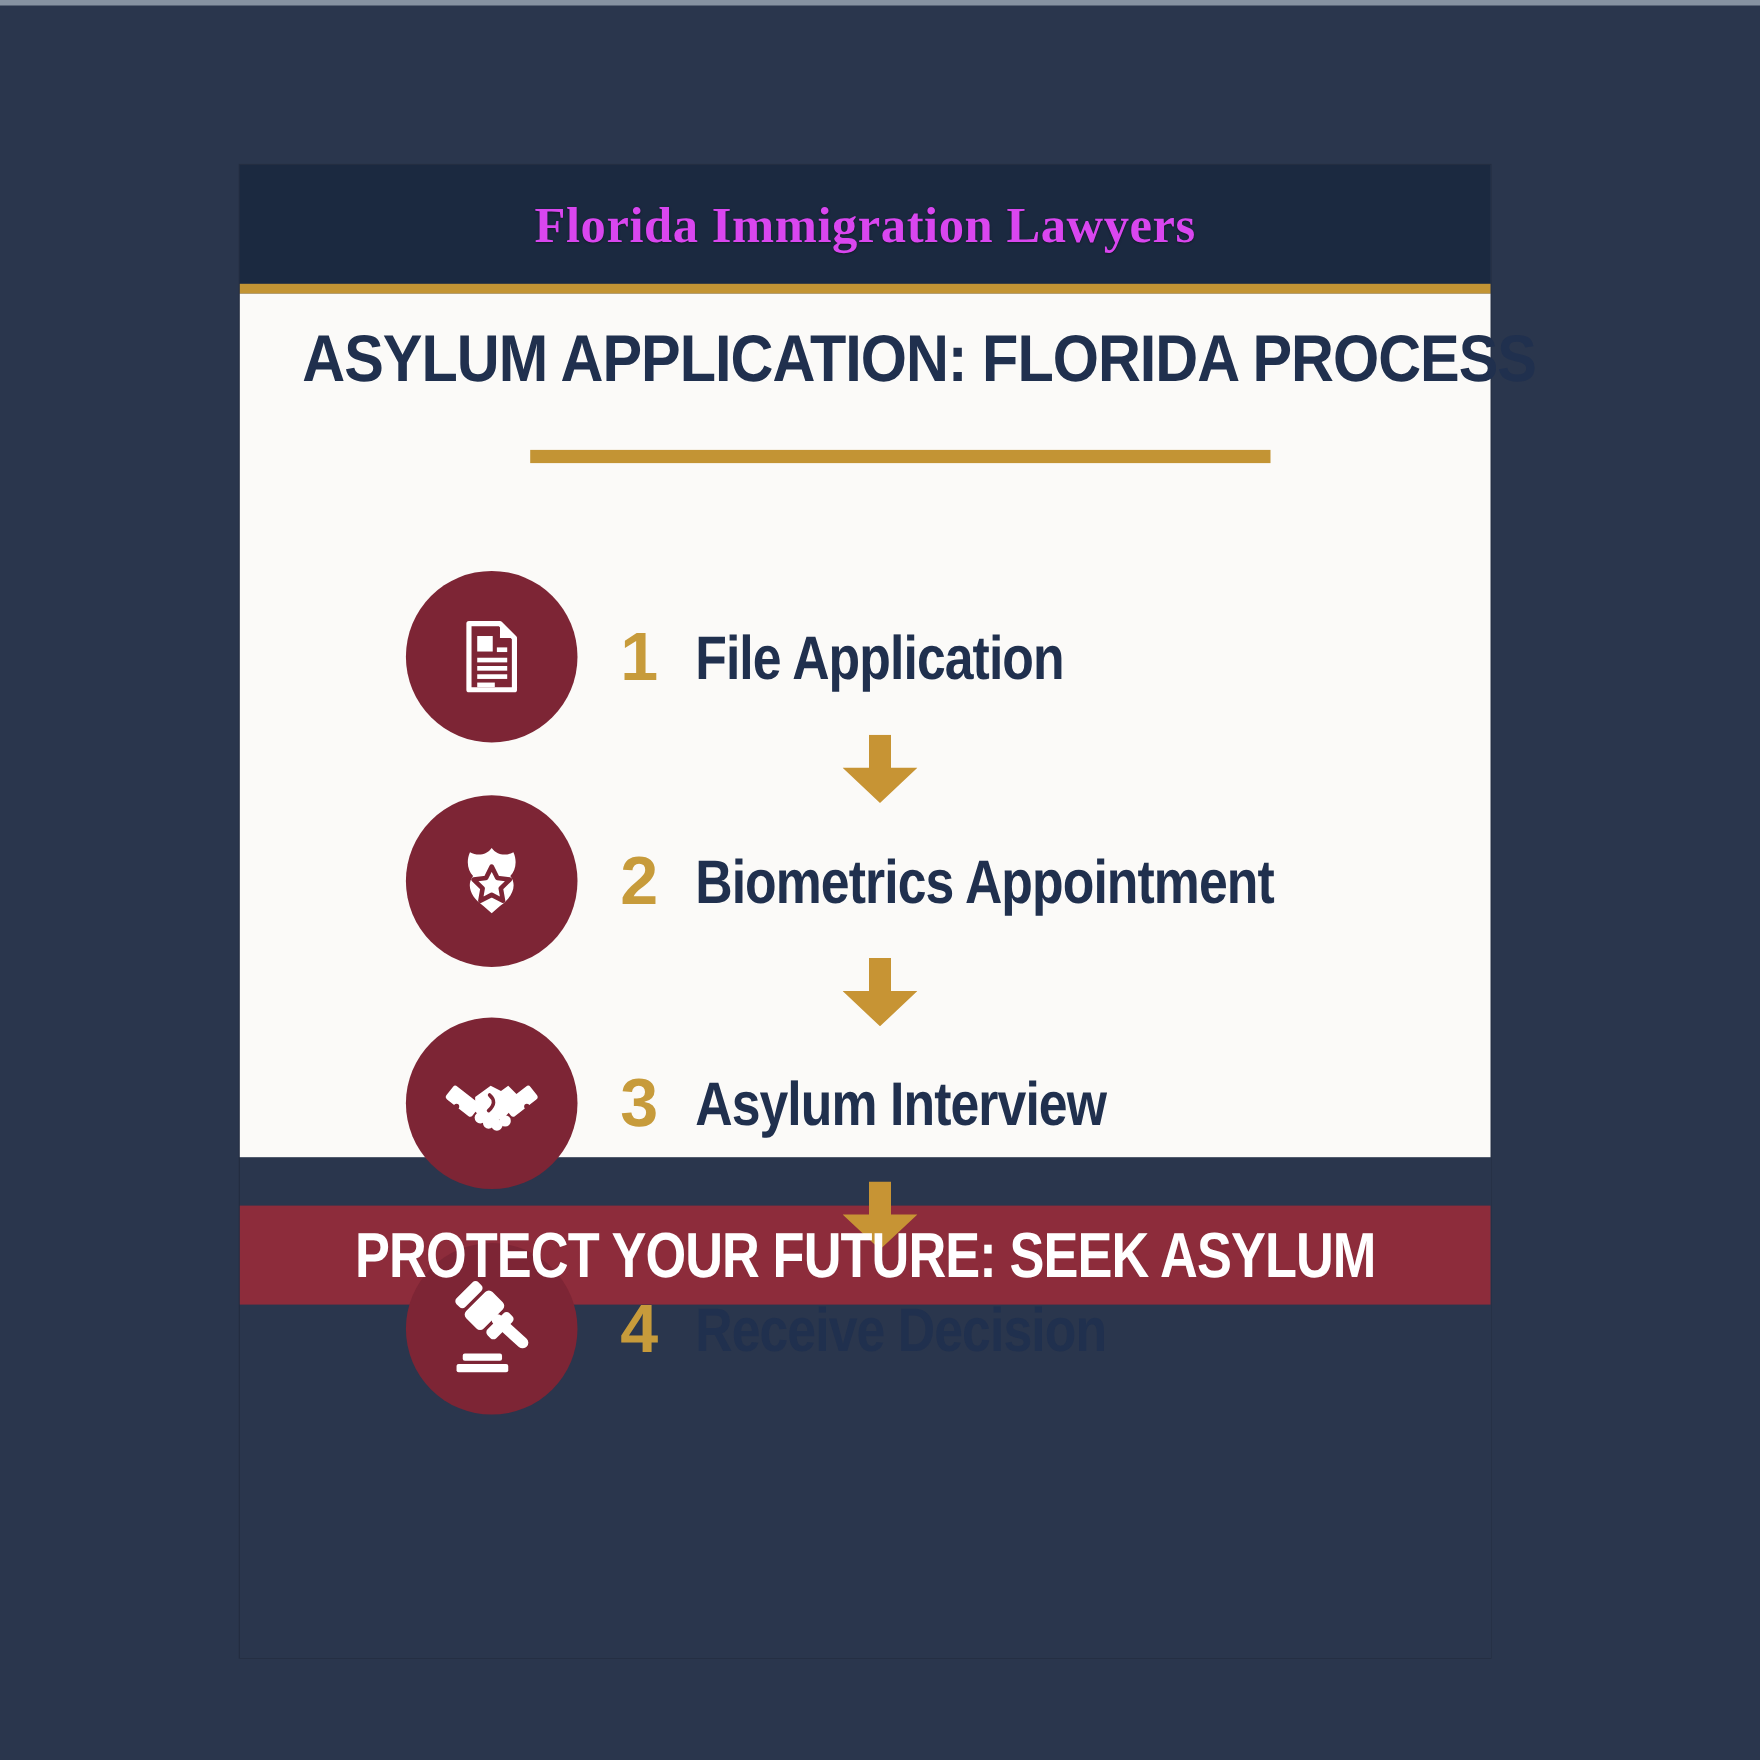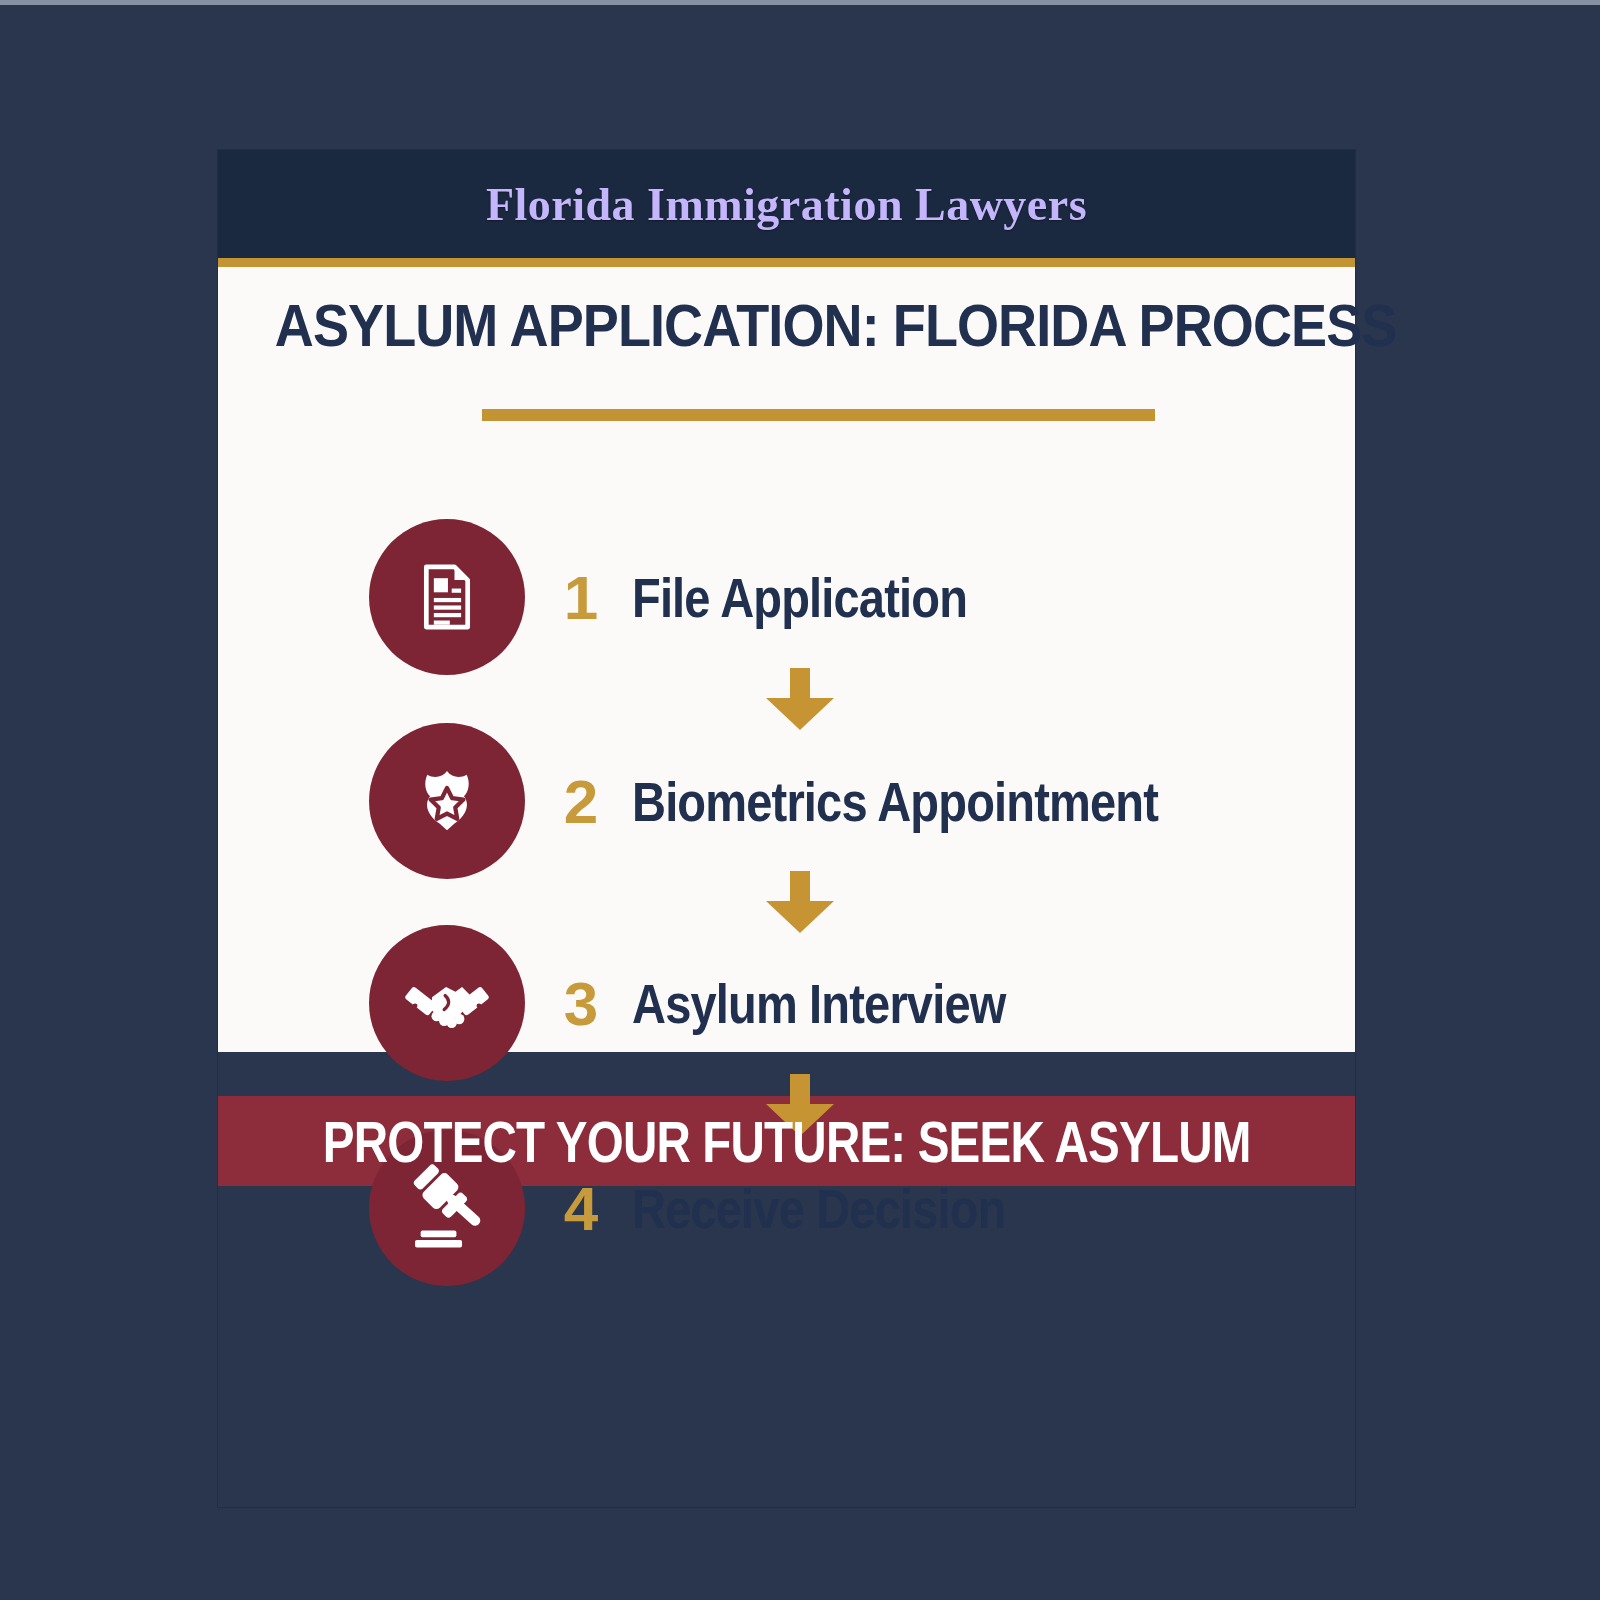--- a/index.html
+++ b/index.html
@@ -14,21 +14,21 @@
     position:absolute;left:218px;top:150px;width:1137px;height:1357px;
     display:flex;flex-direction:column;
     box-shadow:0 0 0 1px rgba(0,0,0,.15);
   }
   .card-header{
     height:108px;background:var(--header_navy,#1b2940);
     display:flex;align-items:center;justify-content:center;flex:0 0 auto;
   }
   .brand{
     font-family:"Liberation Serif",serif;font-weight:bold;
-    font-size:46px;color:#c4b5fd;letter-spacing:.5px;
+    font-size:46px;color:#d946ef;letter-spacing:.5px;
     text-shadow:0 1px 2px rgba(0,0,0,.4);
   }
   .gold-rule{height:9px;background:var(--gold,#c39434);flex:0 0 auto;}
   .card-body{
     position:relative;height:785px;background:var(--body_bg,#fbfaf8);flex:0 0 auto;
   }
   .title{
     position:absolute;top:24px;left:0;width:100%;margin:0;
     text-align:center;font-size:60px;font-weight:bold;
     color:var(--text_navy,#20304e);letter-spacing:-1px;

